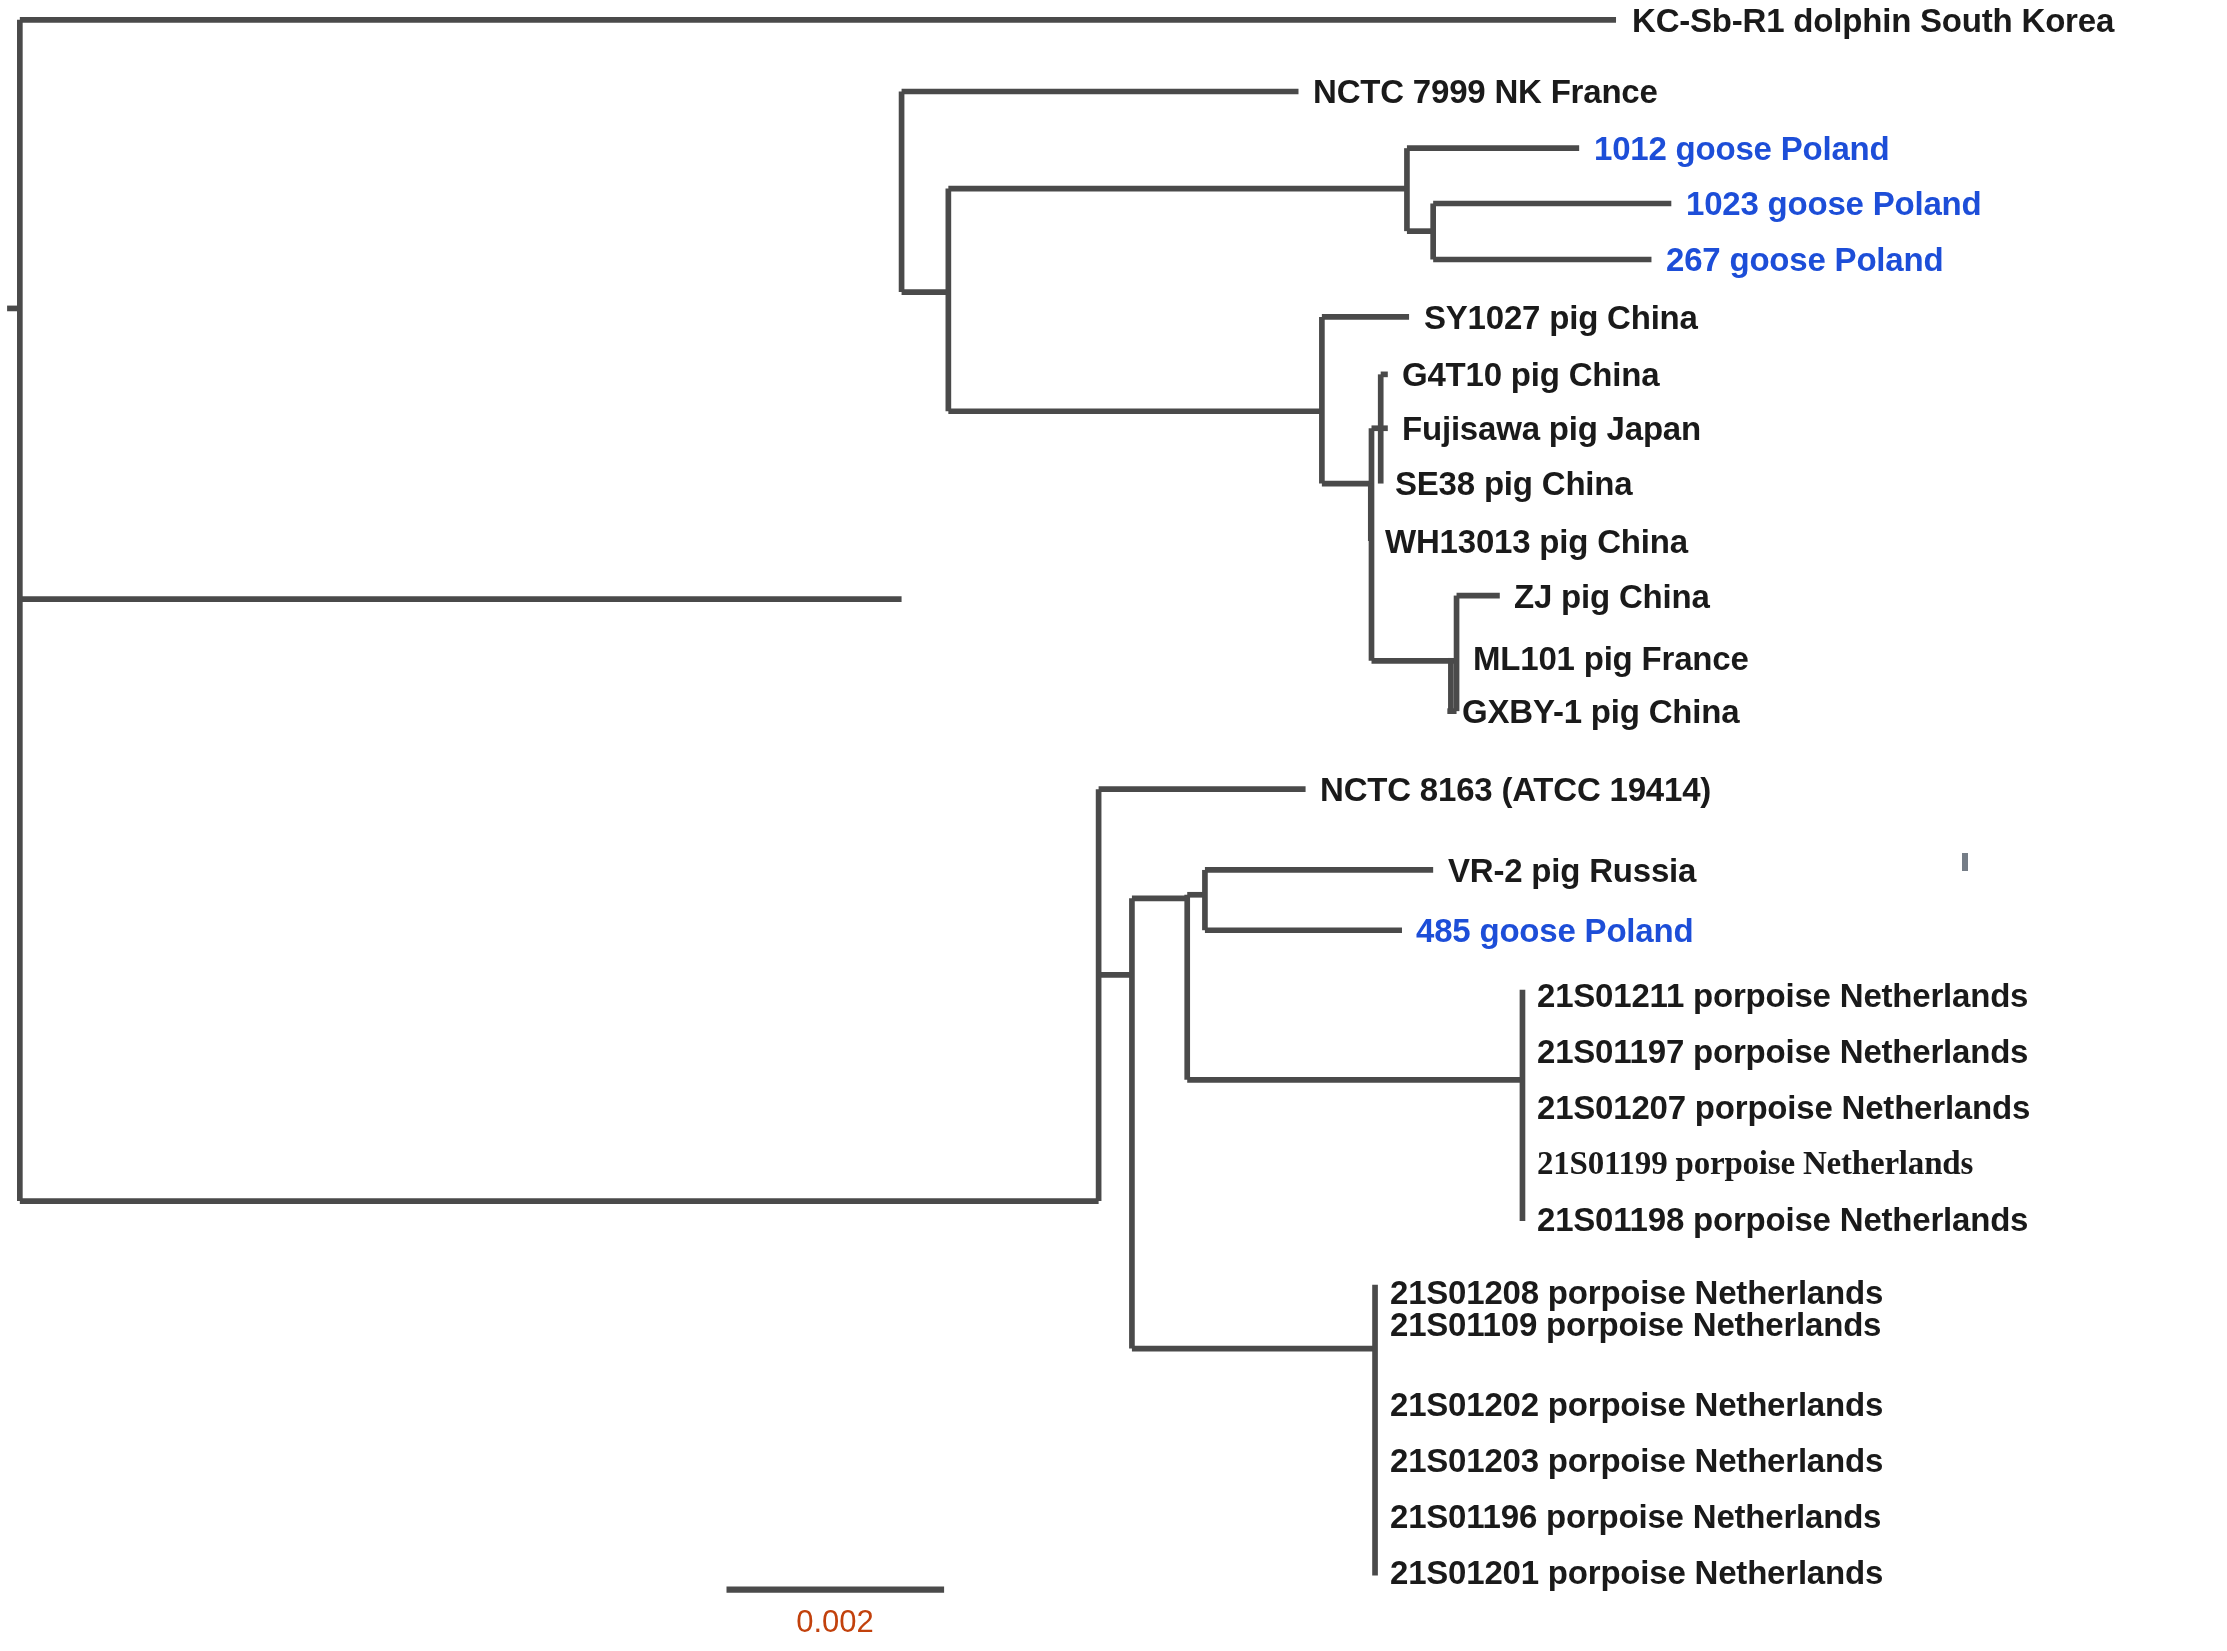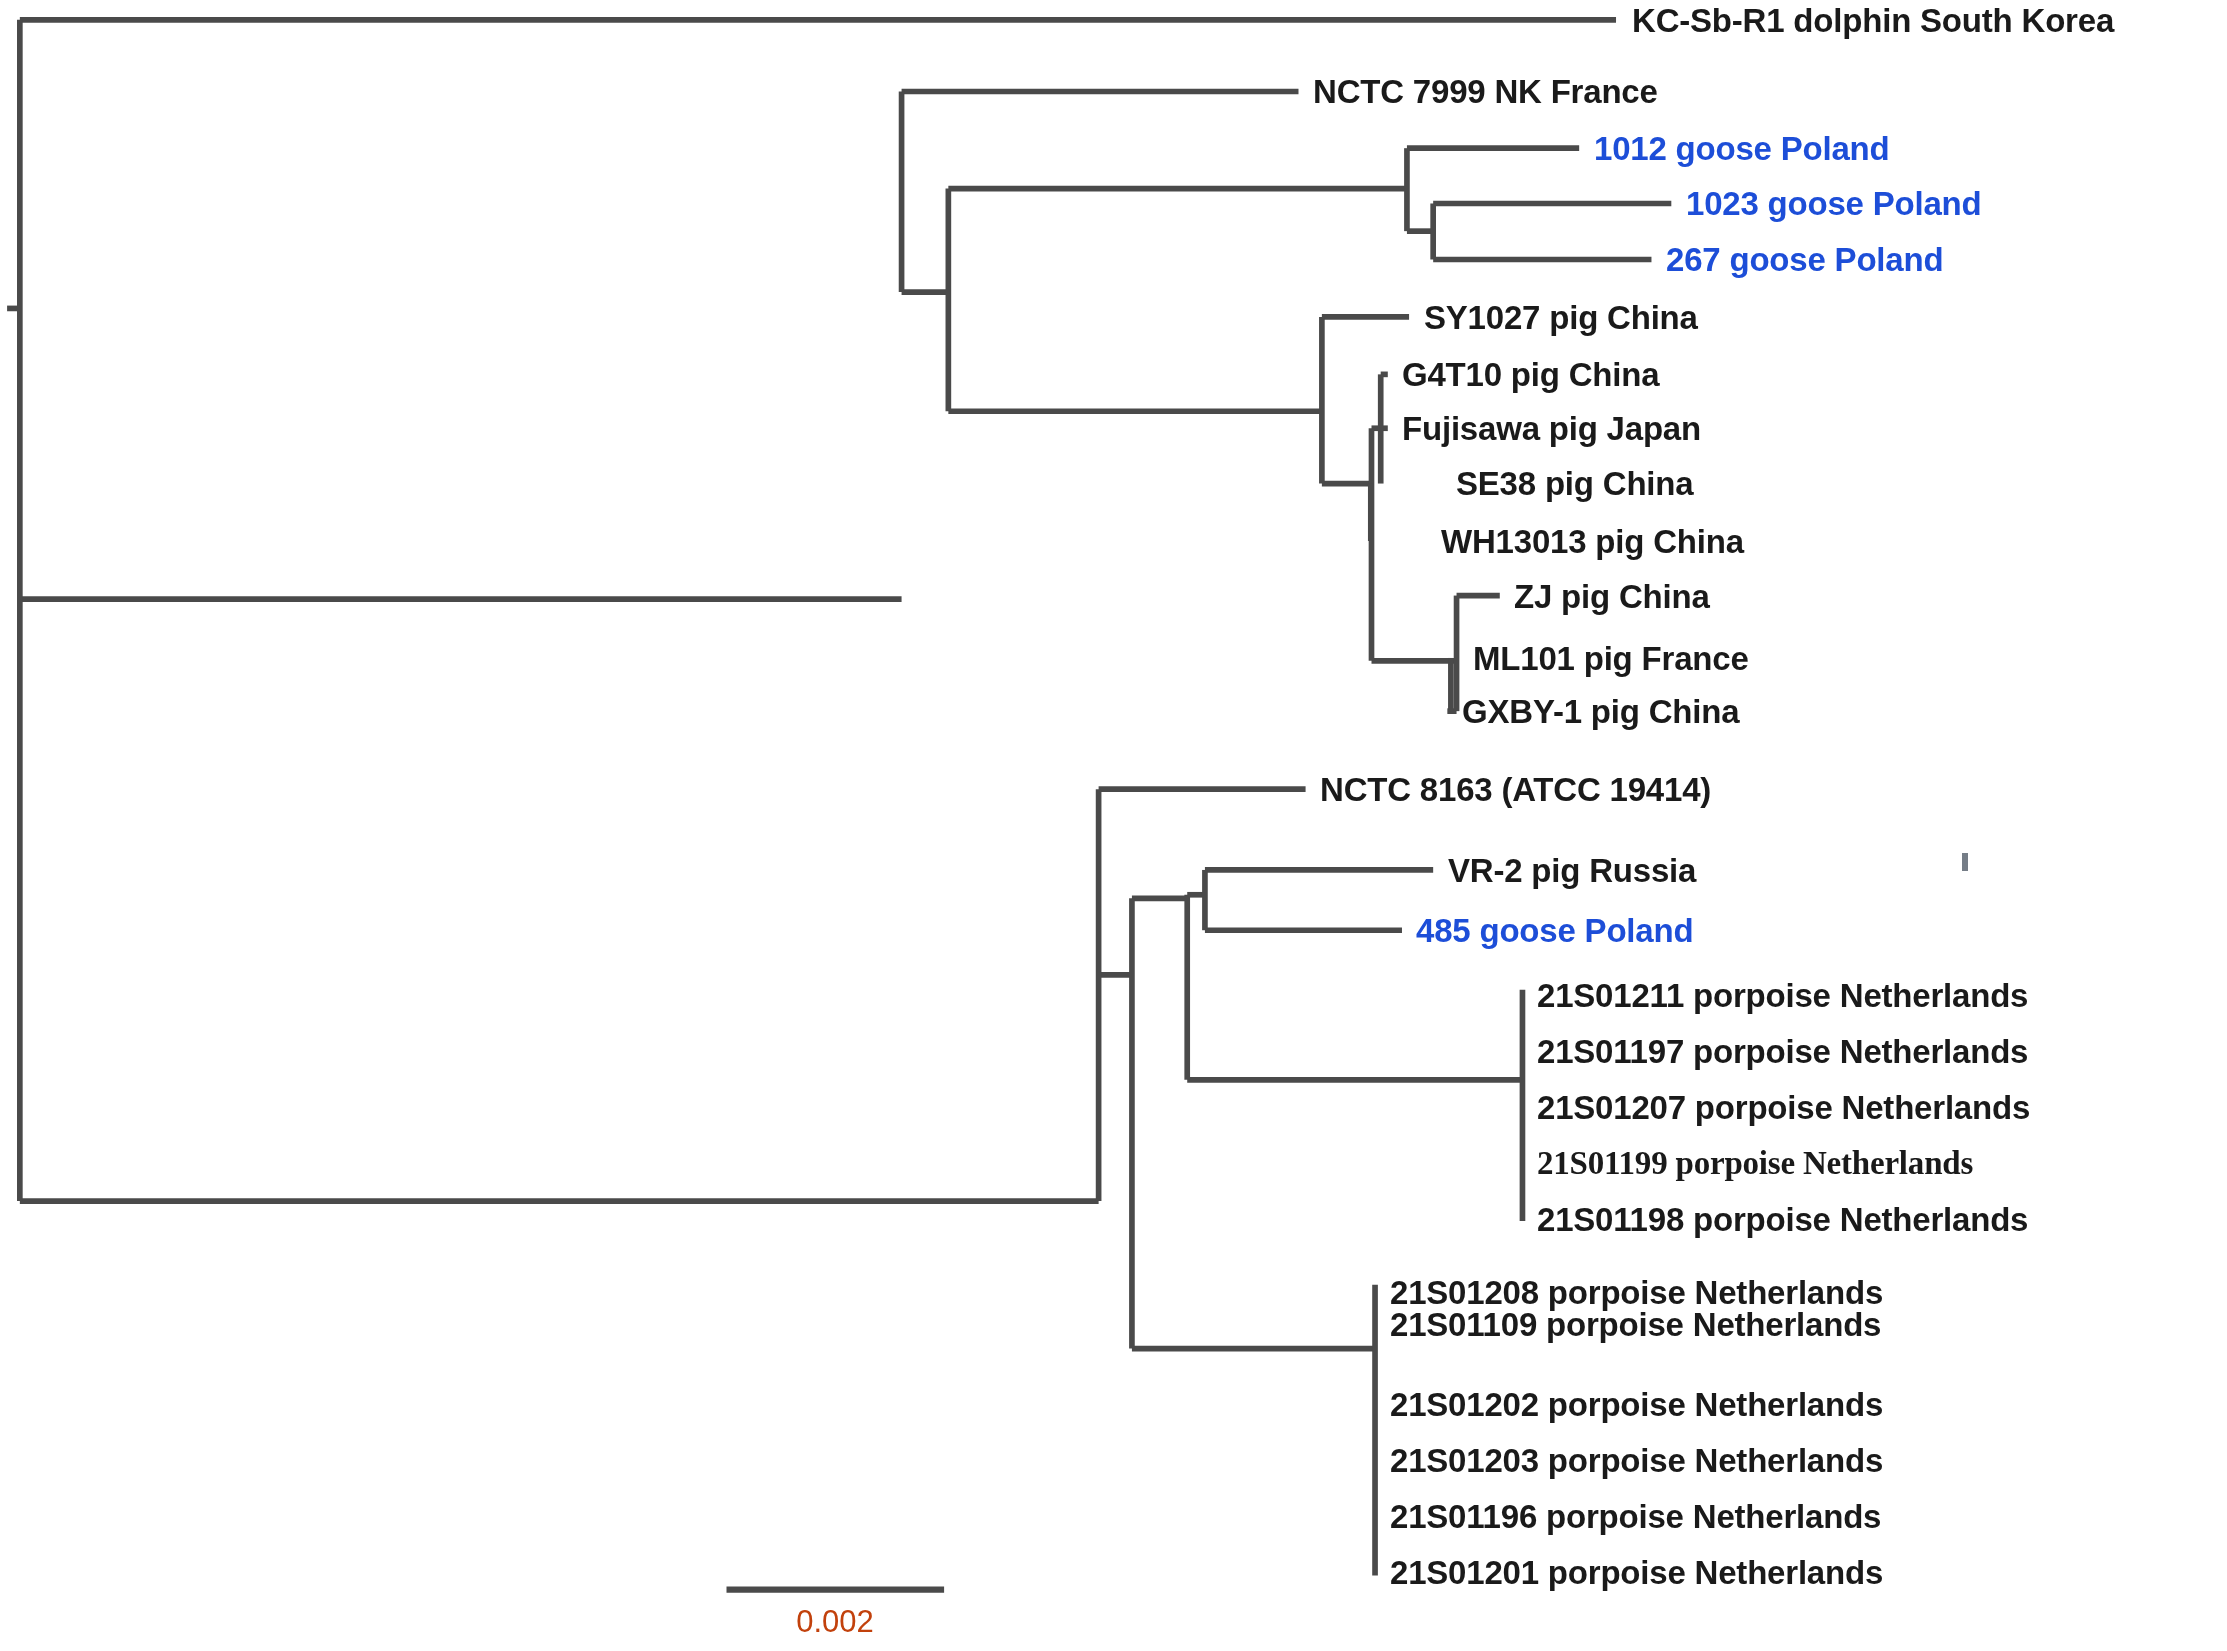--- a/index.html
+++ b/index.html
@@ -113,22 +113,22 @@
 
   <div id="labels-layer">
       <div class="taxon-label" style="left: 1632px; top: 20px;">KC-Sb-R1 dolphin South Korea</div>
       <div class="taxon-label" style="left: 1313px; top: 91px;">NCTC 7999 NK France</div>
       <div class="taxon-label highlight" style="left: 1594px; top: 148px;">1012 goose Poland</div>
       <div class="taxon-label highlight" style="left: 1686px; top: 203px;">1023 goose Poland</div>
       <div class="taxon-label highlight" style="left: 1666px; top: 259px; text-align: center;">267 goose Poland</div>
       <div class="taxon-label" style="left: 1424px; top: 317px;">SY1027 pig China</div>
       <div class="taxon-label" style="left: 1402px; top: 374px;">G4T10 pig China</div>
       <div class="taxon-label" style="left: 1402px; top: 428px;">Fujisawa pig Japan</div>
-      <div class="taxon-label" style="left: 1456px; top: 483px;">SE38 pig China</div>
-      <div class="taxon-label" style="left: 1441px; top: 541px; text-align: center;">WH13013 pig China</div>
+      <div class="taxon-label" style="left: 1395px; top: 483px;">SE38 pig China</div>
+      <div class="taxon-label" style="left: 1385px; top: 541px; text-align: center;">WH13013 pig China</div>
       <div class="taxon-label" style="left: 1514px; top: 596px;">ZJ pig China</div>
       <div class="taxon-label" style="left: 1473px; top: 658px;">ML101 pig France</div>
       <div class="taxon-label" style="left: 1462px; top: 711px;">GXBY-1 pig China</div>
       <div class="taxon-label" style="left: 1320px; top: 789px;">NCTC 8163 (ATCC 19414)</div>
       <div class="taxon-label" style="left: 1448px; top: 870px;">VR-2 pig Russia</div>
       <div class="taxon-label highlight" style="left: 1416px; top: 930px;">485 goose Poland</div>
       <div class="taxon-label" style="left: 1537px; top: 995px;">21S01211 porpoise Netherlands</div>
       <div class="taxon-label" style="left: 1537px; top: 1051px;">21S01197 porpoise Netherlands</div>
       <div class="taxon-label" style="left: 1537px; top: 1107px;">21S01207 porpoise Netherlands</div>
       <div class="taxon-label" style="left: 1537px; top: 1163px; font-family: Liberation Serif, serif;">21S01199 porpoise Netherlands</div>

